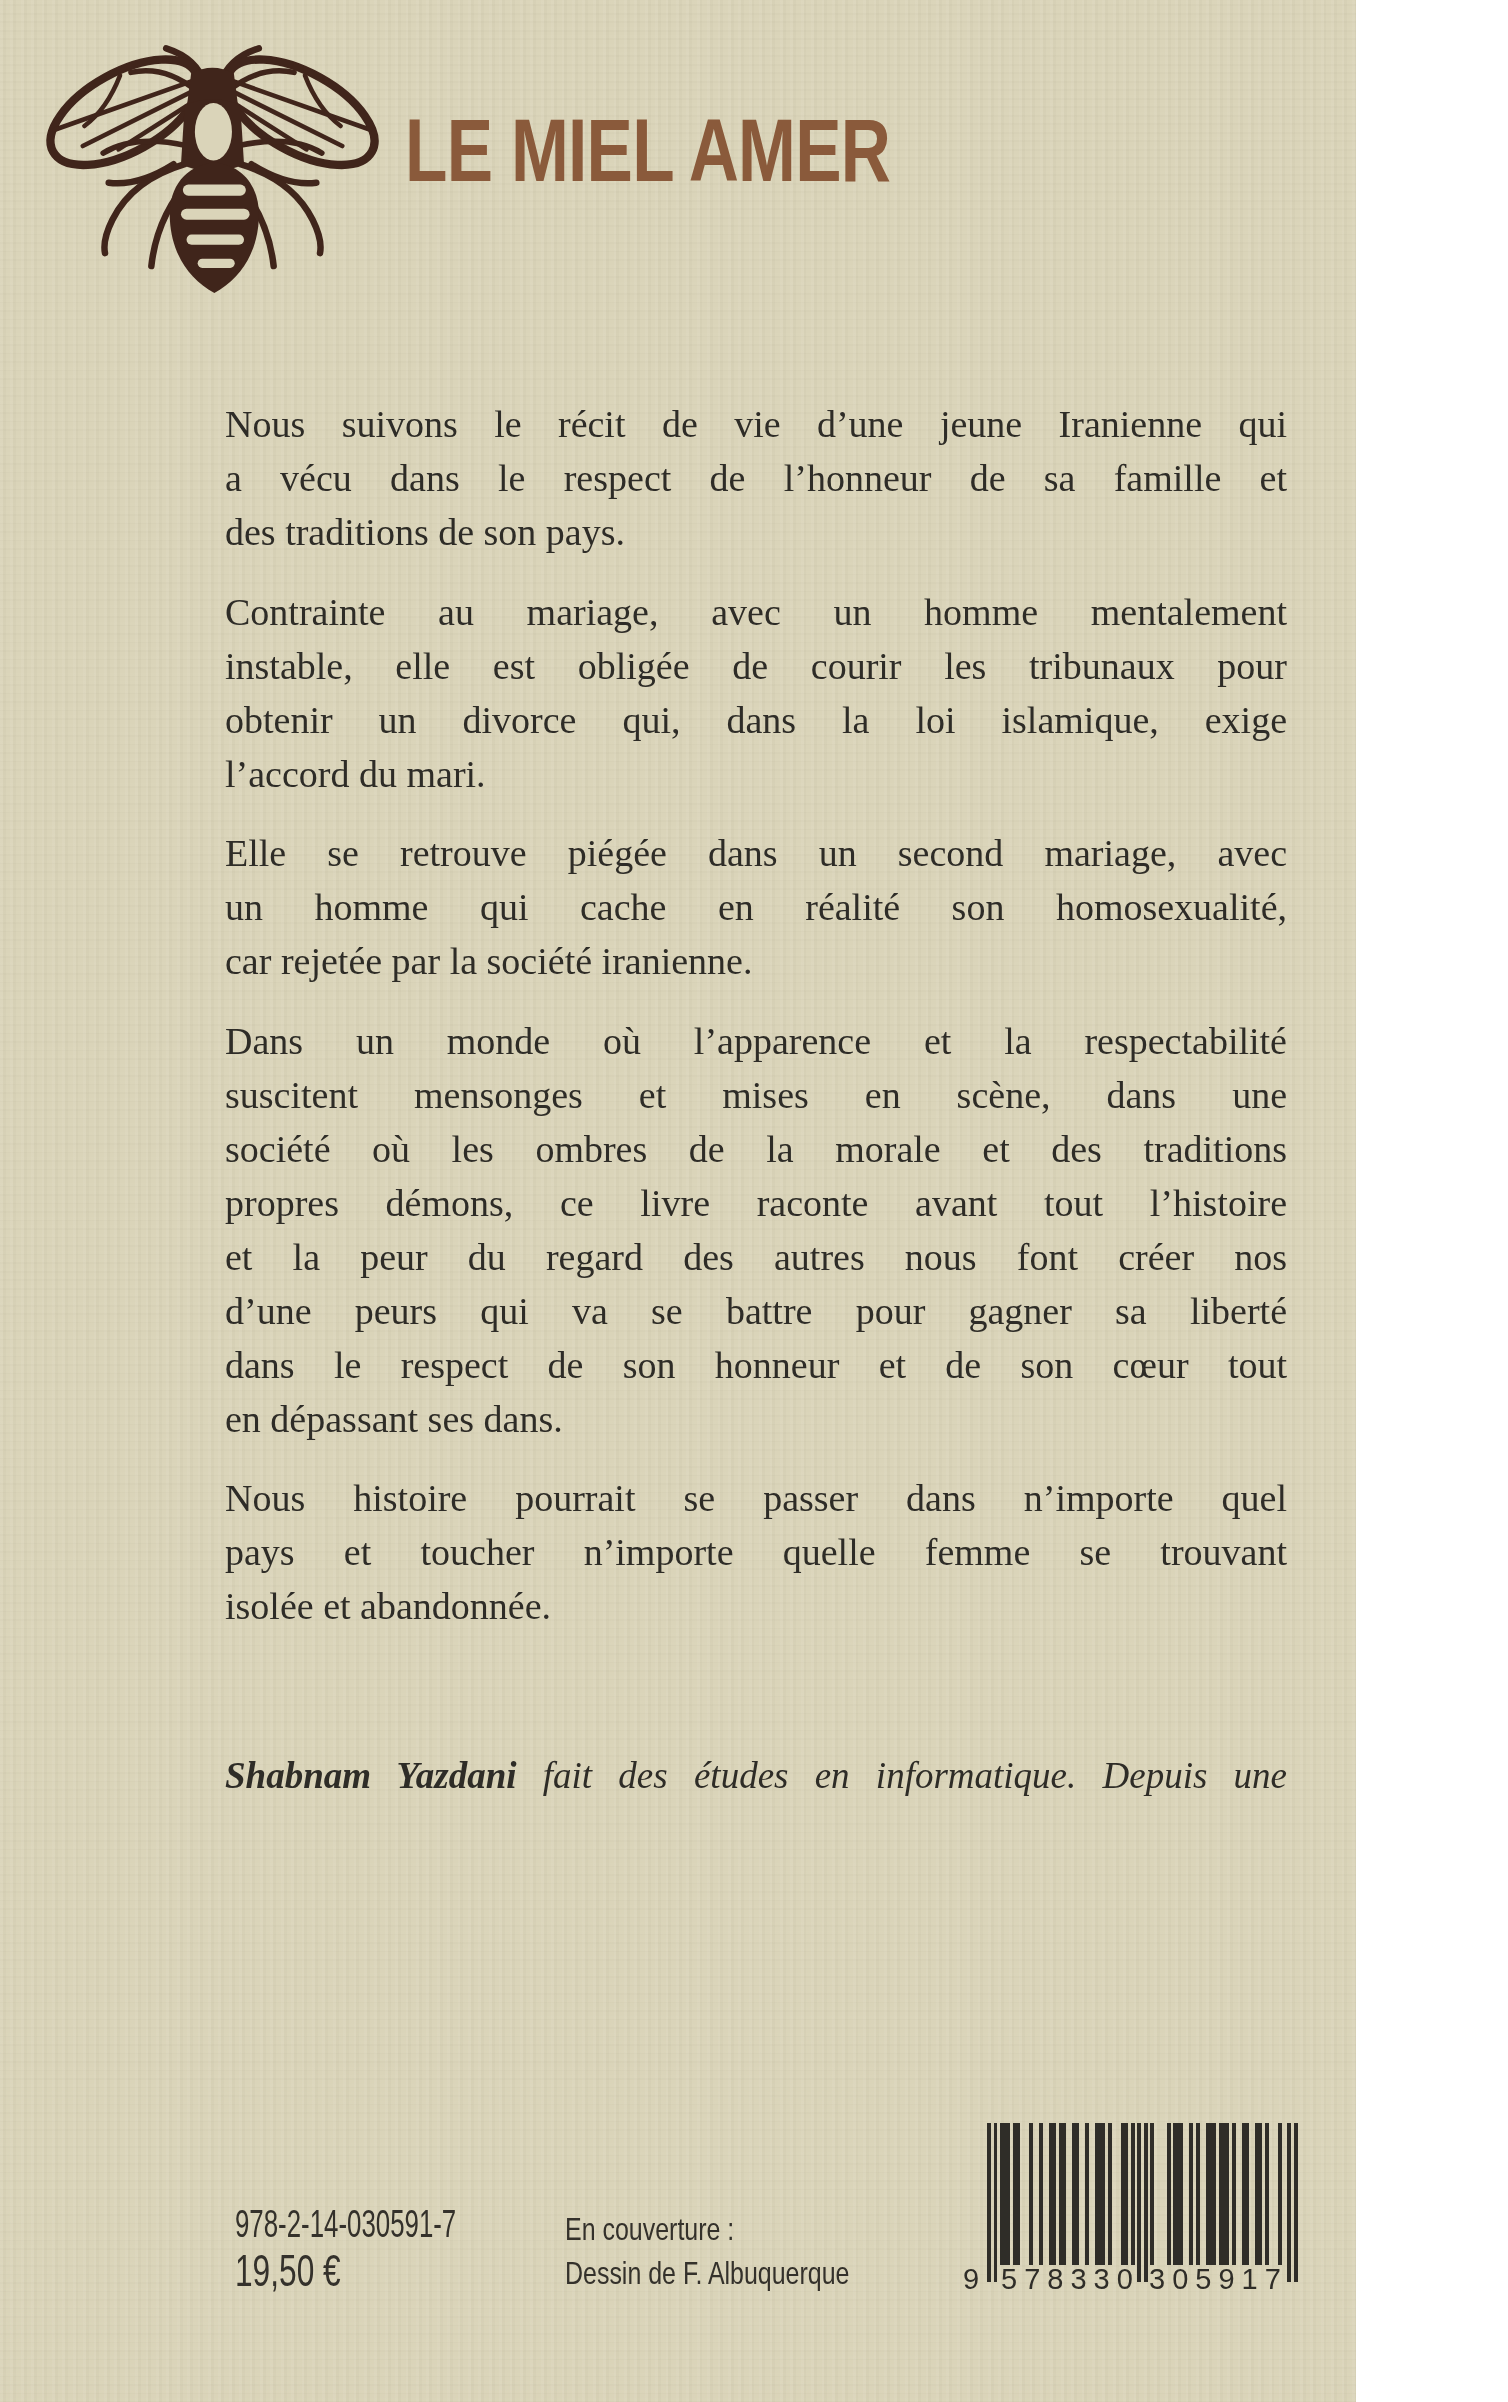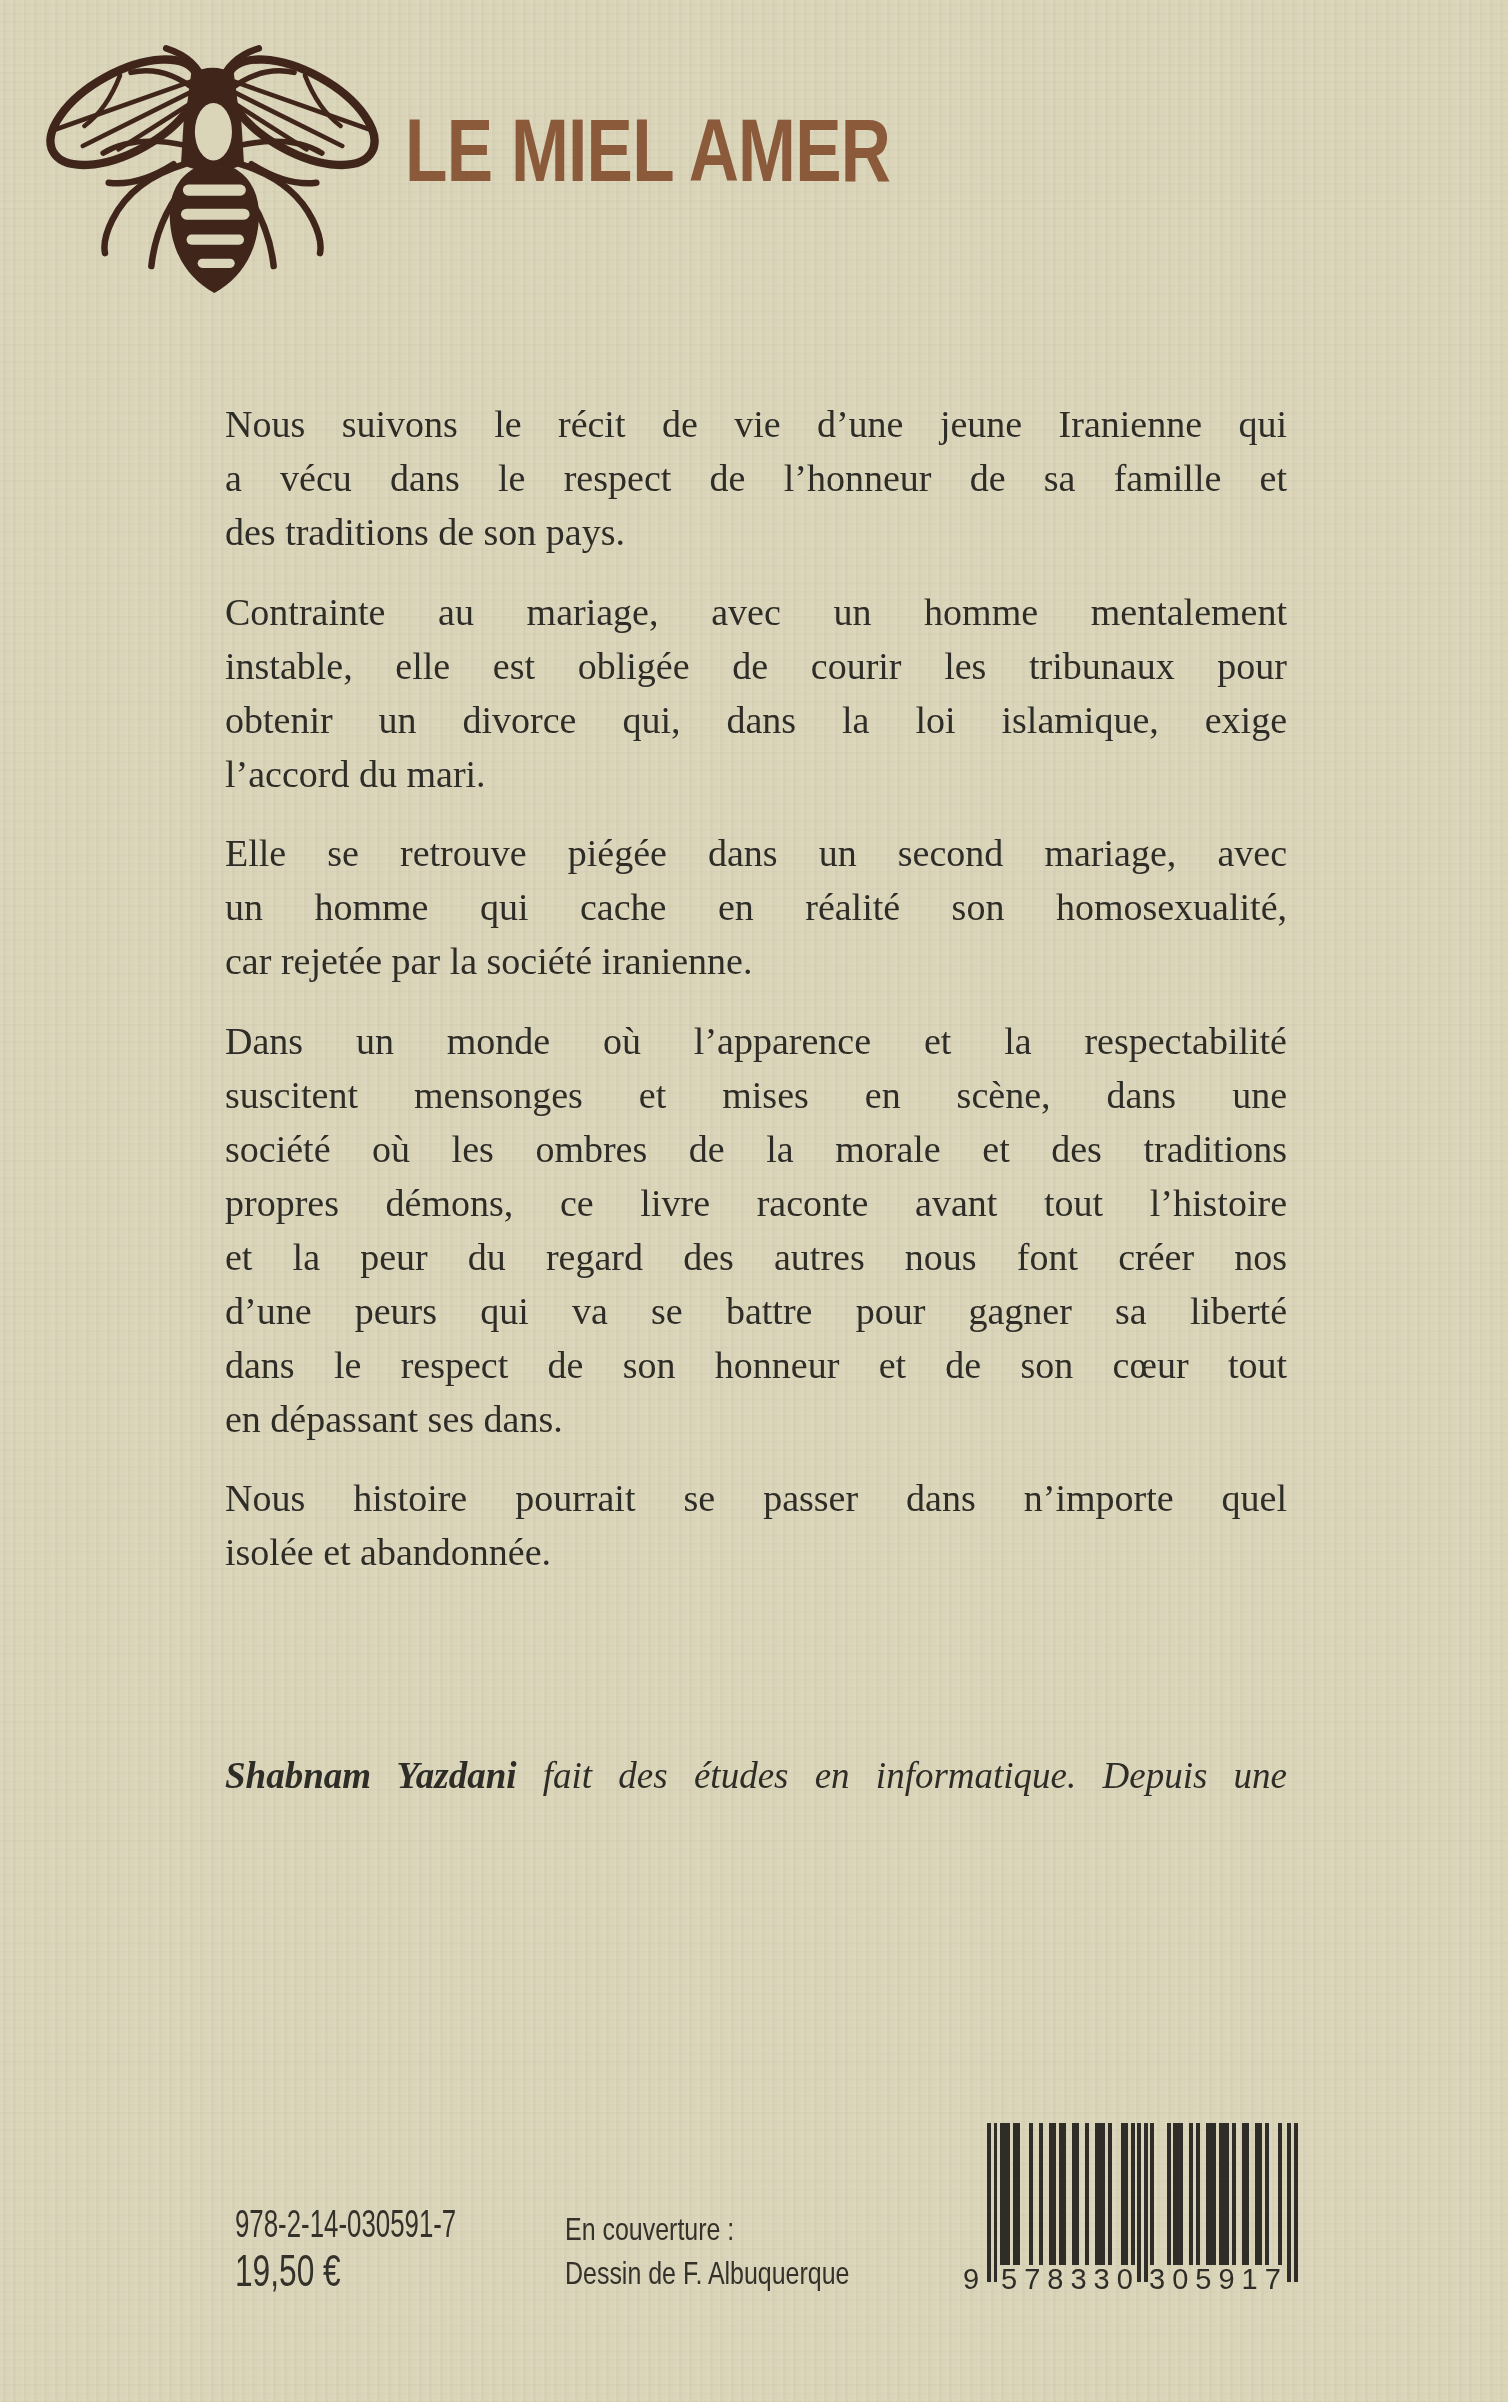--- a/index.html
+++ b/index.html
@@ -3,21 +3,21 @@
 <meta charset="utf-8">
 <style>
   :root{
     --background:#dad4b9; --ink:#2e2c27; --title:#8a5a3b;
     --bee:#40251b; --soft_ink:#34312b; --barcode:#2f2d28;
   }
   *{margin:0;padding:0;box-sizing:border-box;}
   html,body{width:1508px;}
   body{font-family:"Liberation Serif",serif;}
   .page{
-    position:relative;width:1508px;height:2403px;overflow:hidden;
+    position:relative;width:1356px;height:2403px;overflow:hidden;
     background-color:var(--background);
     background-image:
       repeating-linear-gradient(90deg, rgba(255,255,255,0.05) 0 2.8px, rgba(90,85,60,0.03) 2.8px 5.7px, rgba(255,255,255,0) 5.7px 10.4px),
       repeating-linear-gradient(0deg, rgba(70,65,45,0.02) 0 1.9px, rgba(255,255,255,0.02) 1.9px 4.7px, rgba(255,255,255,0) 4.7px 8.5px);
   }
   .bee{position:absolute;left:26.5px;top:26.5px;width:371px;height:278px;color:var(--bee);}
   .bee svg{width:100%;height:100%;display:block;}
   .title{
     position:absolute;left:405px;top:106px;
     font-family:"Liberation Sans",sans-serif;font-weight:700;
@@ -139,20 +139,21 @@
         <div class="tline">suscitent mensonges et mises en scène, dans une</div>
         <div class="tline">société où les ombres de la morale et des traditions</div>
         <div class="tline">propres démons, ce livre raconte avant tout l’histoire</div>
         <div class="tline">et la peur du regard des autres nous font créer nos</div>
         <div class="tline">d’une peurs qui va se battre pour gagner sa liberté</div>
         <div class="tline">dans le respect de son honneur et de son cœur tout</div>
         <div class="tline tline-last">en dépassant ses dans.</div>
       </div>
     <div class="para">
         <div class="tline">Nous histoire pourrait se passer dans n’importe quel</div>
+        <div class="tline">pays et toucher n’importe quelle femme se trouvant</div>
         <div class="tline tline-last">isolée et abandonnée.</div>
       </div>
   </section>
 
   <section class="bio">
     <div class="tline"><strong>Shabnam Yazdani</strong><span> fait des études en informatique. Depuis une</span></div>
   </section>
 
   <div class="isbn footer-text">978-2-14-030591-7</div>
   <div class="price footer-text">19,50 €</div>

